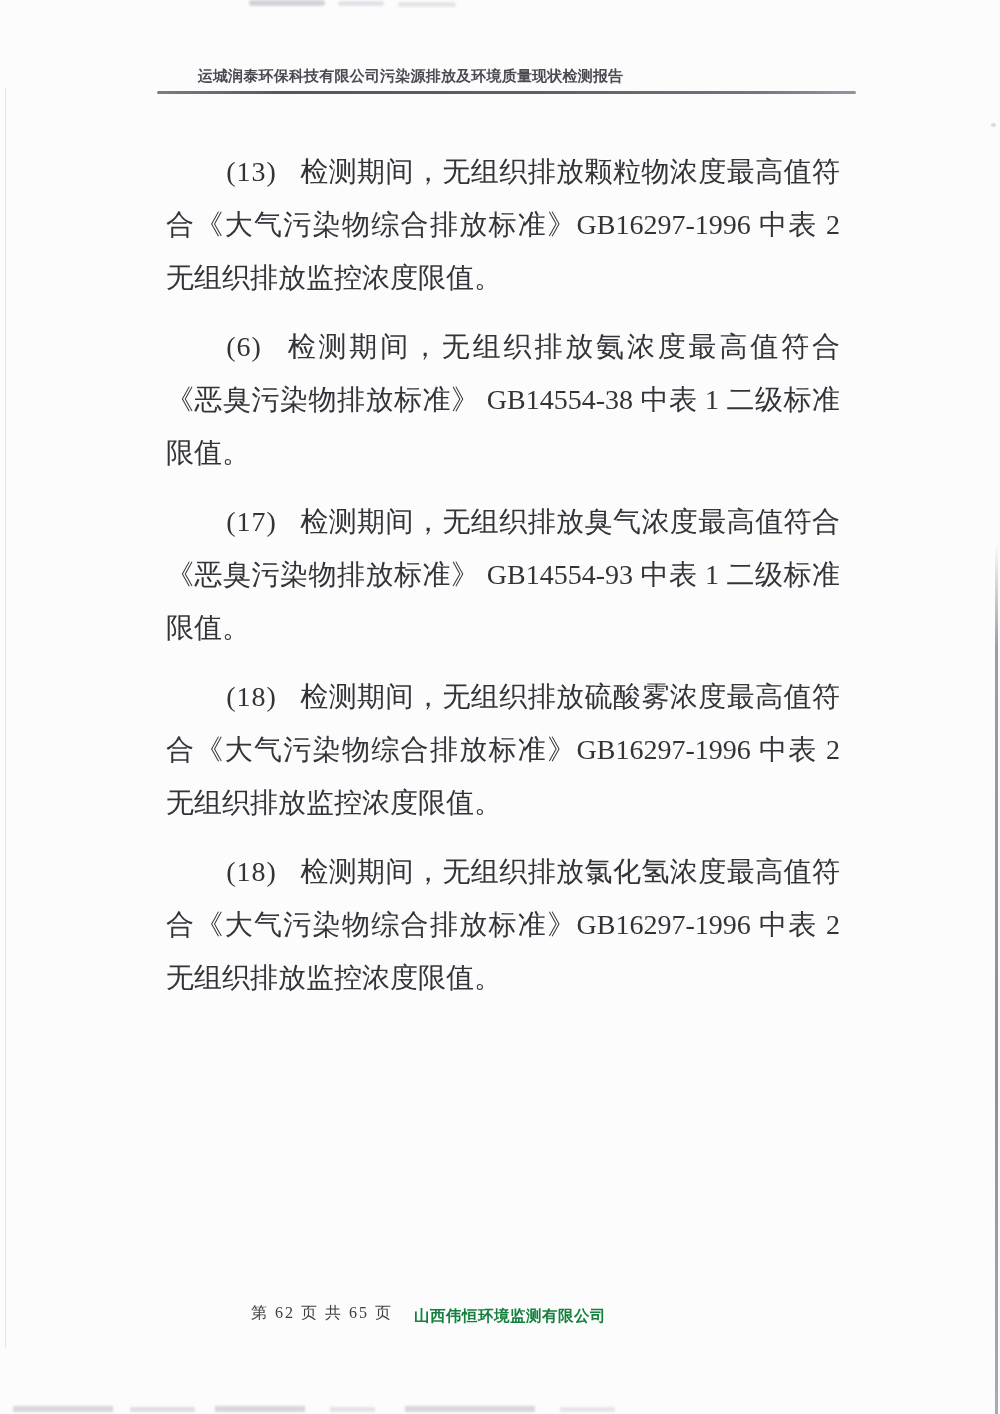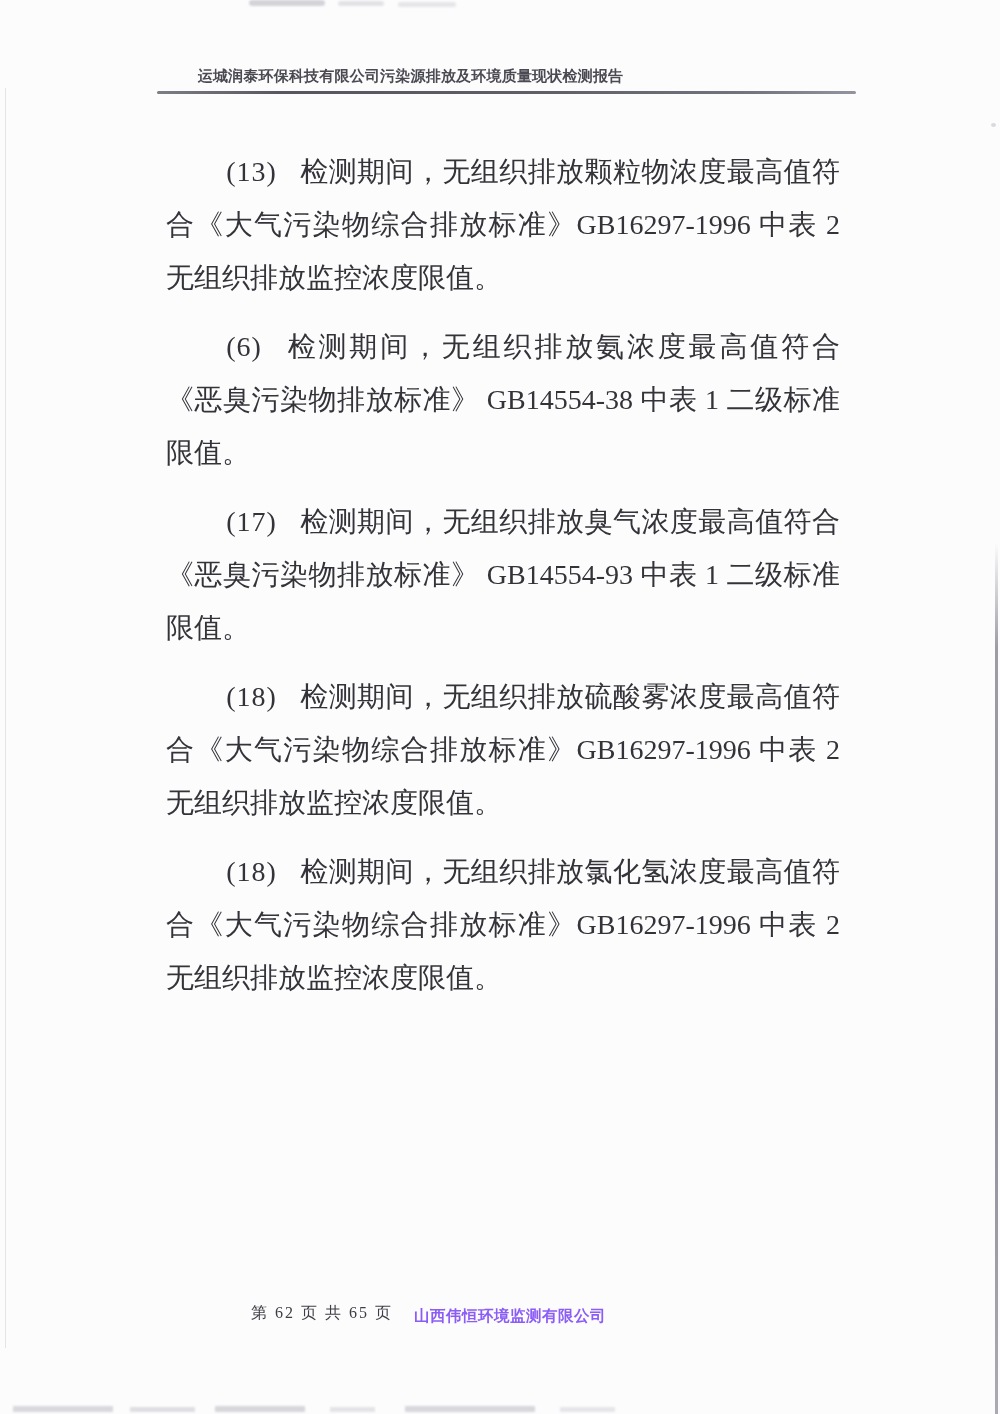--- a/index.html
+++ b/index.html
@@ -70,21 +70,21 @@
     color: #3d3d44;
     margin-left: 8px;
   }
   .footer-company {
     position: absolute;
     top: 1306px;
     left: 414px;
     font-size: 15.5px;
     font-weight: 600;
     letter-spacing: 0.5px;
-    color: #8b5cf6;
+    color: #15803d;
   }
   
   .artifact {
     position: absolute;
     pointer-events: none;
   }
   .smudge-top-1 {
     left: 249px; top: 0; width: 76px; height: 6px;
     background: #9d9da6; opacity: .42; filter: blur(1px); border-radius: 3px;
   }

